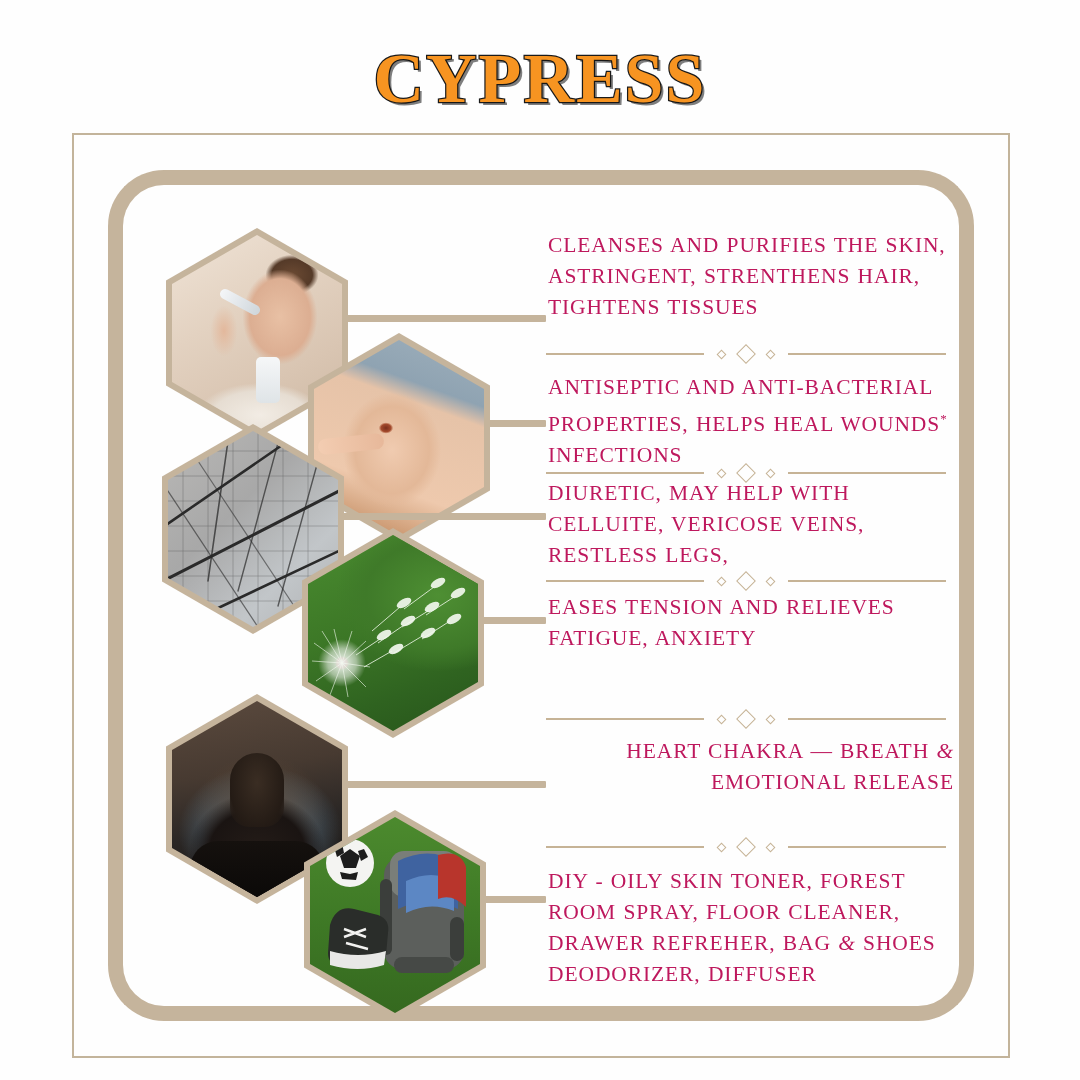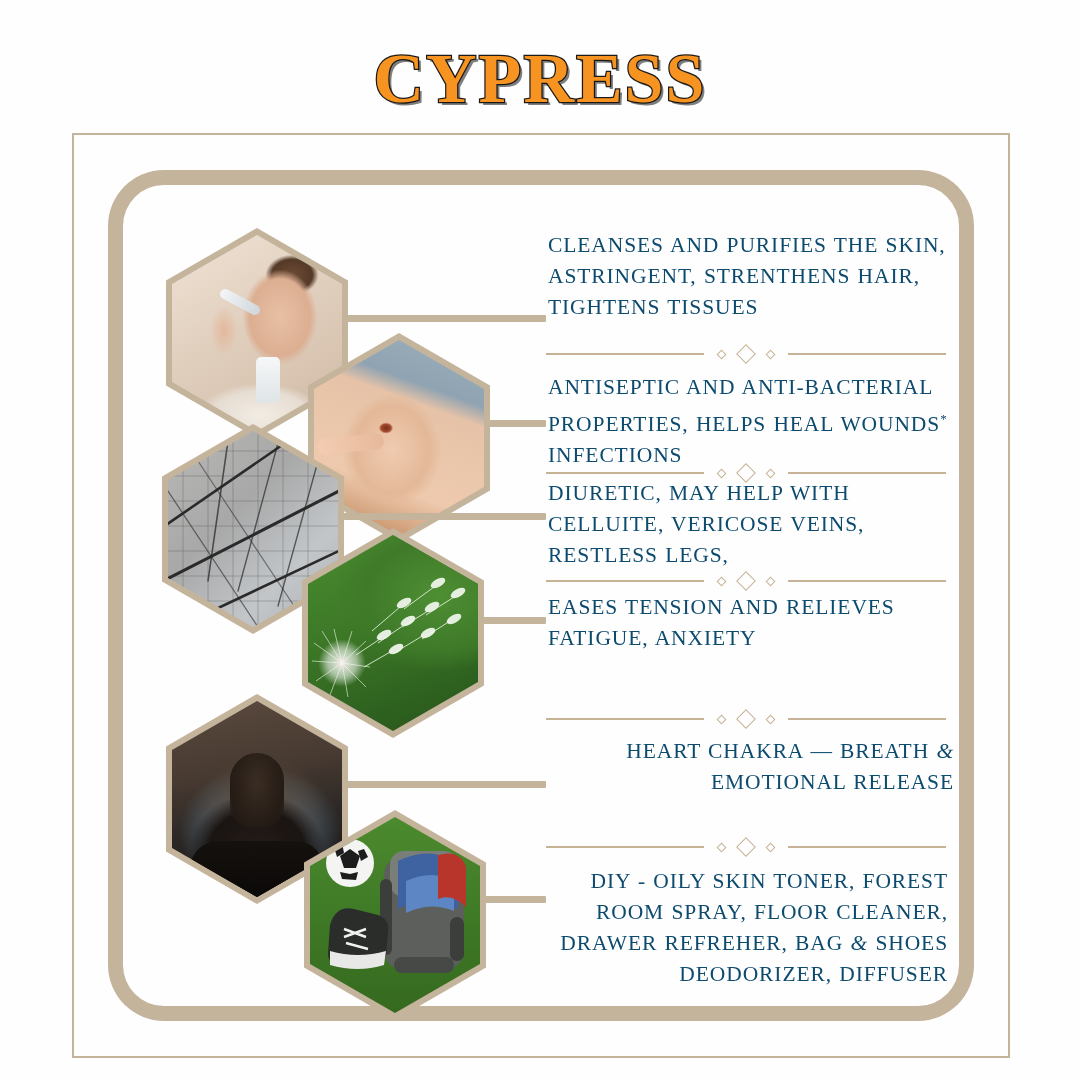--- a/index.html
+++ b/index.html
@@ -214,39 +214,39 @@
   .benefit {
     position: absolute;
     left: 0;
     width: 400px;
   }
   .benefit-text {
     font-family: "Liberation Serif", serif;
     font-size: 21.5px;
     letter-spacing: 0.9px;
     line-height: 31px;
-    color: #0c4a6e;
+    color: #be185d;
     text-transform: uppercase;
     word-spacing: 1px;
   }
   .benefit-text .amp {
     font-style: italic;
     font-family: "Liberation Serif", serif;
   }
   .benefit-text .sup {
     font-size: 13px;
     vertical-align: super;
   }
 
   #benefit-1 { top: 0px; }
   #benefit-2 { top: 142px; }
   #benefit-3 { top: 248px; }
   #benefit-4 { top: 362px; }
   #benefit-5 { top: 506px; left: 6px; text-align: right; }
-  #benefit-6 { top: 636px; text-align: right; }
+  #benefit-6 { top: 636px; }
 
   
   .divider {
     position: absolute;
     left: 546px;
     width: 400px;
     height: 18px;
     display: flex;
     align-items: center;
     justify-content: center;

